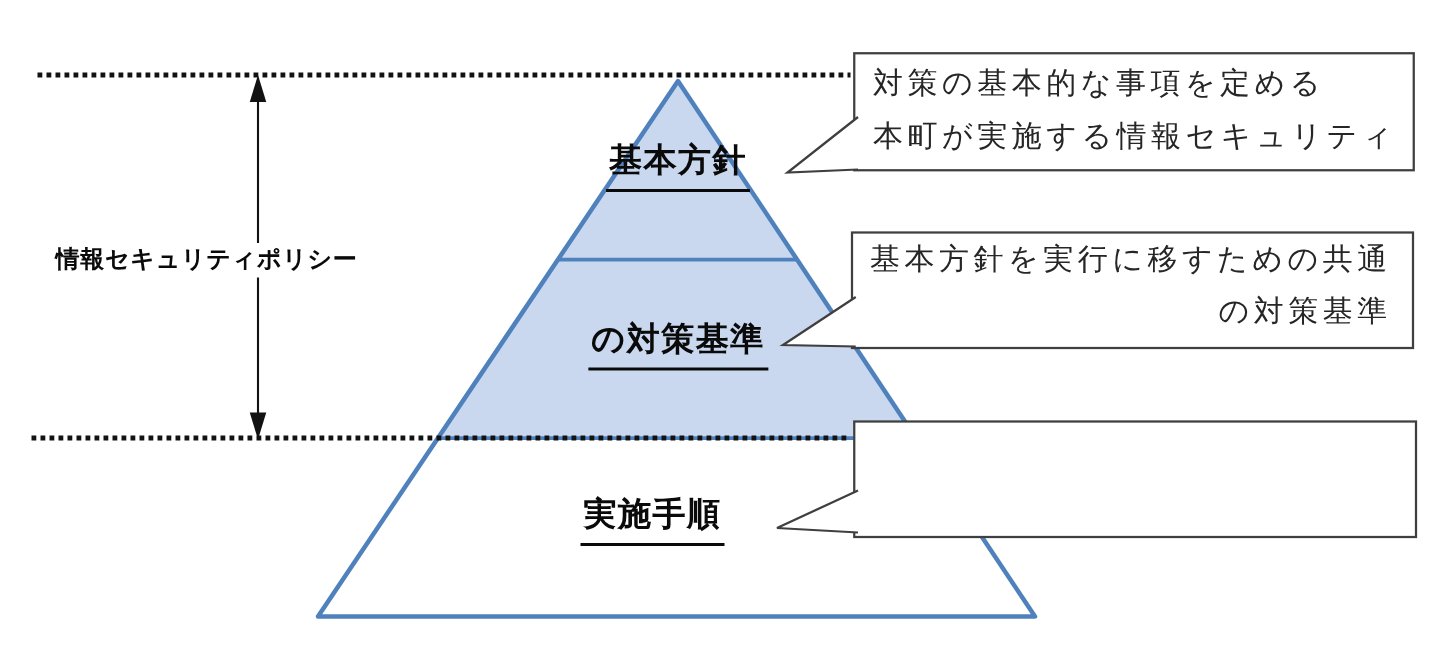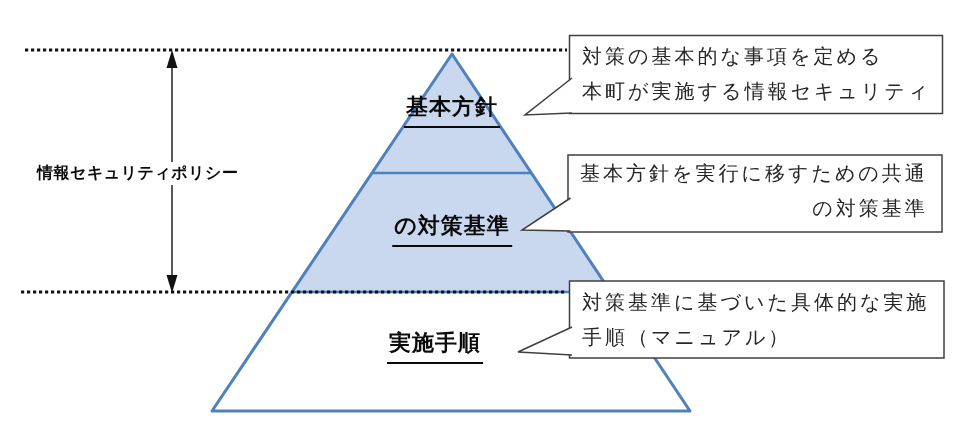--- a/index.html
+++ b/index.html
@@ -105,18 +105,14 @@
   <div class="tier-label t3">実施手順</div>
 
   <div class="callout-text c1">
     <div>対策の基本的な事項を定める</div>
     <div>本町が実施する情報セキュリティ</div>
   </div>
   <div class="callout-text c2">
     <div>基本方針を実行に移すための共通</div>
     <div>の対策基準</div>
   </div>
-  <div class="callout-text c3">
-    <div>対策基準に基づいた具体的な実施</div>
-    <div>手順（マニュアル）</div>
-  </div>
 
 </div>
 
 </body></html>

